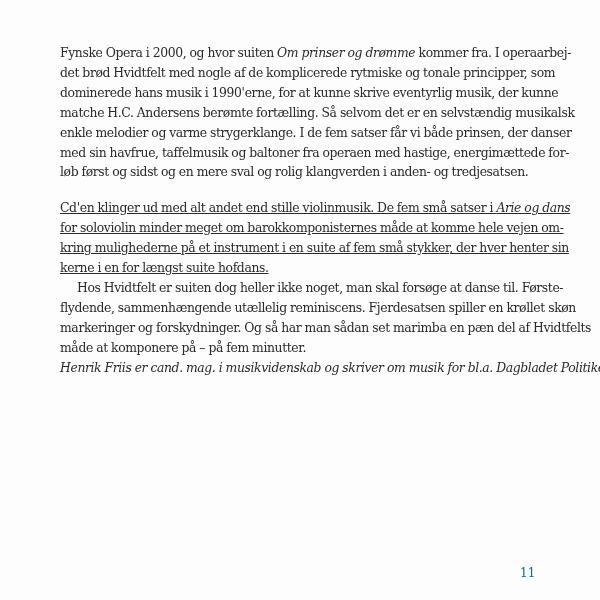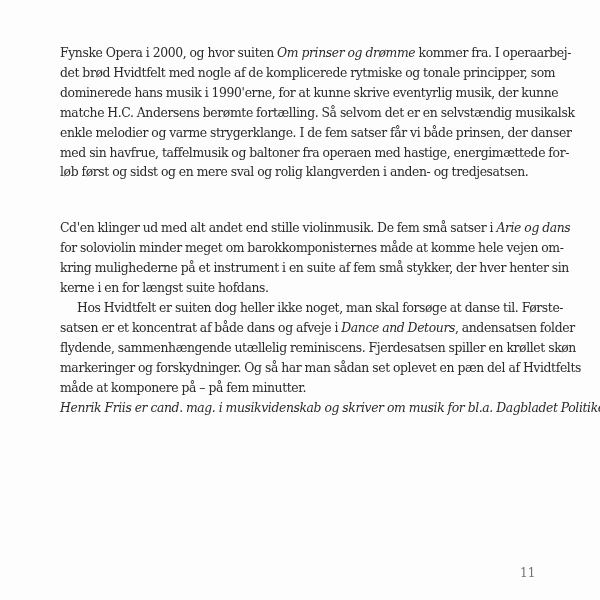--- a/index.html
+++ b/index.html
@@ -2,25 +2,25 @@
 <html><head>
   <meta charset="utf-8">
   <style>
     html, body { margin: 0; padding: 0; }
     body {
       width: 600px; height: 600px; background: #fdfdfd; position: relative; overflow: hidden;
       font-family: "DejaVu Serif", serif; color: #2a2a2a;
     }
     .page { position: absolute; left: 60px; top: 43px; width: 480px; }
     .para { margin: 0; font-size: 12.4px; line-height: 19.9px; letter-spacing: -0.38px; word-spacing: -0.3px; }
-    .para.gap { margin-top: 36px; }
+    .para.gap { margin-top: 16px; text-decoration: underline; }
     .line { display: block; white-space: nowrap; }
     .indent { padding-left: 17px; }
     i, .it { font-style: italic; }
-    .pnum { position: absolute; left: 520px; top: 566px; font-size: 12px; font-family: "DejaVu Serif", serif; color: #737373; }
+    .pnum { position: absolute; left: 520px; top: 566px; font-size: 12px; font-family: "DejaVu Serif", serif; color: #0369a1; }
   </style>
 </head>
 <body>
 
 <div class="page">
   <div class="para">
       <span class="line"><span>Fynske Opera i 2000, og hvor suiten </span><span class="it">Om prinser og drømme</span><span> kommer fra. I operaarbej-</span></span>
       <span class="line"><span>det brød Hvidtfelt med nogle af de komplicerede rytmiske og tonale principper, som</span></span>
       <span class="line"><span>dominerede hans musik i 1990'erne, for at kunne skrive eventyrlig musik, der kunne</span></span>
       <span class="line"><span>matche H.C. Andersens berømte fortælling. Så selvom det er en selvstændig musikalsk</span></span>
@@ -29,23 +29,22 @@
       <span class="line"><span>løb først og sidst og en mere sval og rolig klangverden i anden- og tredjesatsen.</span></span>
     </div>
   <div class="para gap">
       <span class="line"><span>Cd'en klinger ud med alt andet end stille violinmusik. De fem små satser i </span><span class="it">Arie og dans</span></span>
       <span class="line"><span>for soloviolin minder meget om barokkomponisternes måde at komme hele vejen om-</span></span>
       <span class="line"><span>kring mulighederne på et instrument i en suite af fem små stykker, der hver henter sin</span></span>
       <span class="line"><span>kerne i en for længst suite hofdans.</span></span>
     </div>
   <div class="para">
       <span class="line indent"><span>Hos Hvidtfelt er suiten dog heller ikke noget, man skal forsøge at danse til. Første-</span></span>
-      <span class="line"><span>satsen er et koncentrat af både dans og afveje i </span><span class="it">Dance and Detours</span><span>, andensatsen folder</span></span>
       <span class="line"><span>flydende, sammenhængende utællelig reminiscens. Fjerdesatsen spiller en krøllet skøn</span></span>
-      <span class="line"><span>markeringer og forskydninger. Og så har man sådan set oplevet en pæn del af Hvidtfelts</span></span>
+      <span class="line"><span>markeringer og forskydninger. Og så har man sådan set marimba en pæn del af Hvidtfelts</span></span>
       <span class="line"><span>måde at komponere på – på fem minutter.</span></span>
     </div>
   <div class="para">
       <span class="line"><span class="it">Henrik Friis er cand. mag. i musikvidenskab og skriver om musik for bl.a. Dagbladet Politiken.</span></span>
     </div>
 </div>
 
 <div class="pnum">11</div>
 
 </body></html>

